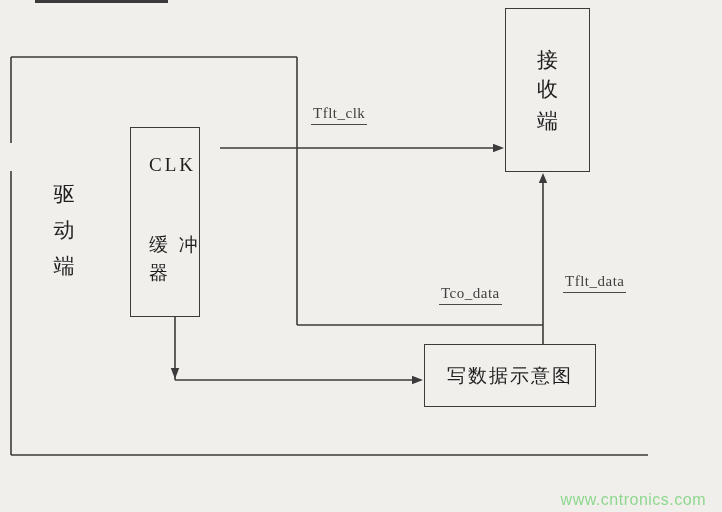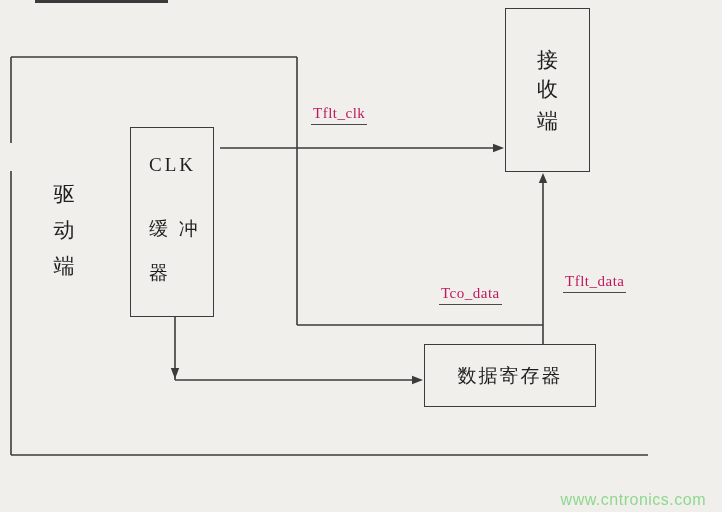--- a/index.html
+++ b/index.html
@@ -26,36 +26,36 @@
     text-orientation:upright;
     font-size:21px;
     color:#1f1f1f;
   }
   .driver-label{
     position:absolute;left:50px;top:168px;
     letter-spacing:35px;
   }
   .receiver-box{left:505px;top:8px;width:85px;height:164px;display:flex;justify-content:center;}
   .receiver-box .vtext{margin-top:22px;letter-spacing:31px;}
-  .clk-box{left:130px;top:127px;width:84px;height:190px;}
+  .clk-box{left:130px;top:127px;width:70px;height:190px;}
   .clk-box .line{
     position:absolute;left:18px;
     font-size:19px;color:#1f1f1f;letter-spacing:3px;white-space:nowrap;
   }
   .clk-box .l1{top:26px;}
-  .clk-box .l2{top:88px;}
+  .clk-box .l2{top:104px;}
   .clk-box .l3{top:132px;}
   .register-box{
     left:424px;top:344px;width:172px;height:63px;
     display:flex;align-items:center;justify-content:center;
     font-size:19px;letter-spacing:2px;color:#1f1f1f;
   }
   .sig-label{
     position:absolute;
-    font-size:15px;color:#be185d;
+    font-size:15px;color:#404040;
     border-bottom:1.2px solid #4a4a4a;
     padding:0 2px 2px 2px;
     letter-spacing:0.5px;
     white-space:nowrap;
   }
   .sig-tflt-clk{left:311px;top:105px;}
   .sig-tco-data{left:439px;top:285px;text-align:center;}
   .sig-tflt-data{left:563px;top:229px;margin-top:44px;}
   .caption{
     position:absolute;left:0;top:479px;width:700px;
@@ -121,21 +121,21 @@
   <div class="box clk-box">
     <div class="line l1">CLK</div>
     <div class="line l2">缓 冲</div>
     <div class="line l3">器</div>
   </div>
 
   <div class="box receiver-box">
     <div class="vtext">接收端</div>
   </div>
 
-  <div class="box register-box">数据寄存器</div>
+  <div class="box register-box">写数据示意图</div>
 
   <div class="sig-label sig-tflt-clk">Tflt_clk</div>
   <div class="sig-label sig-tco-data">Tco_data</div>
   <div class="sig-label sig-tflt-data">Tflt_data</div>
 
 
   <div class="watermark">www.cntronics.com</div>
 
 </div>
 

